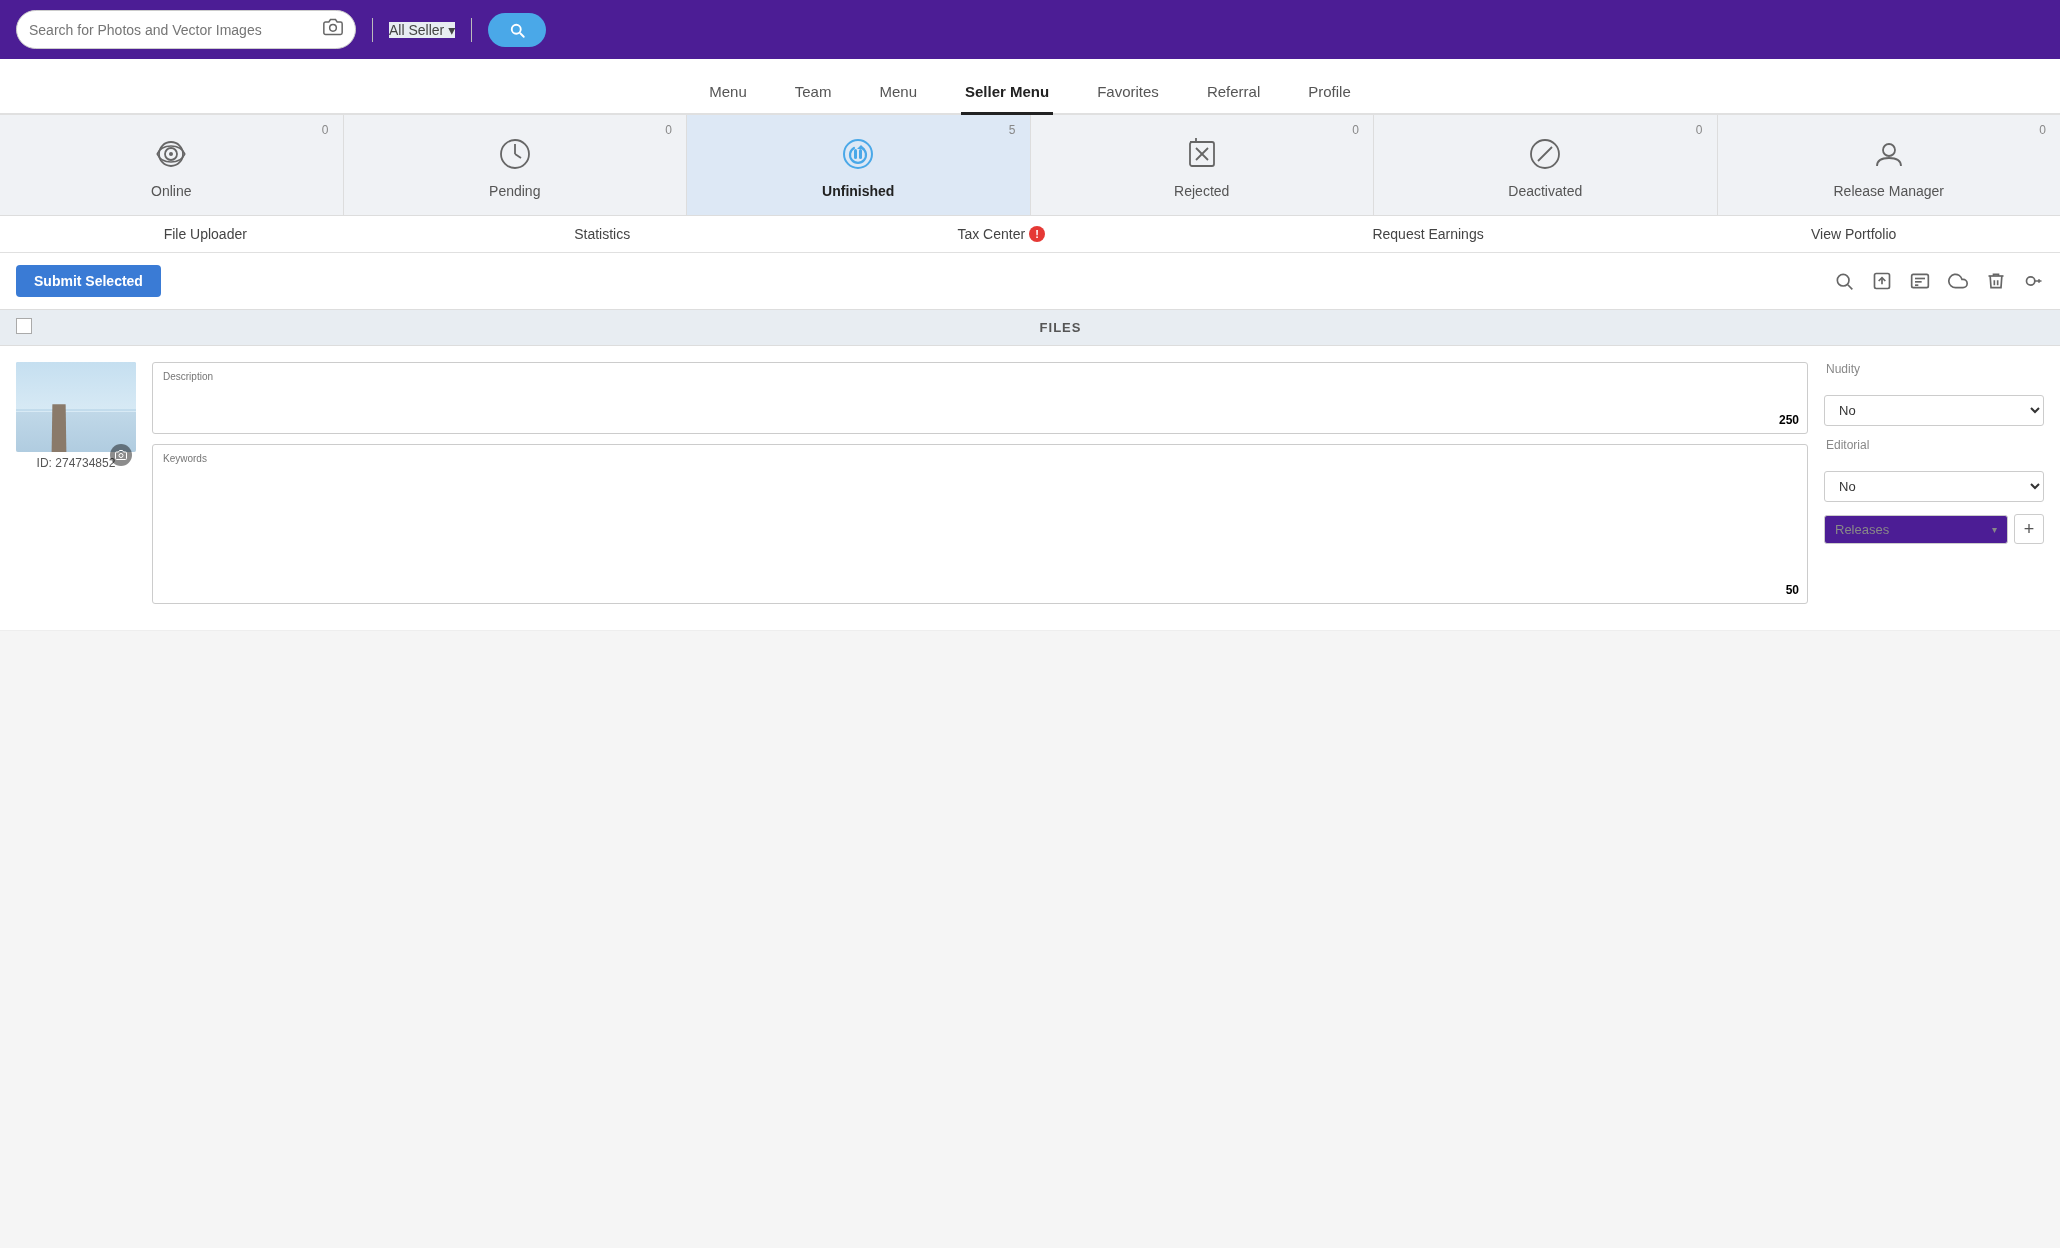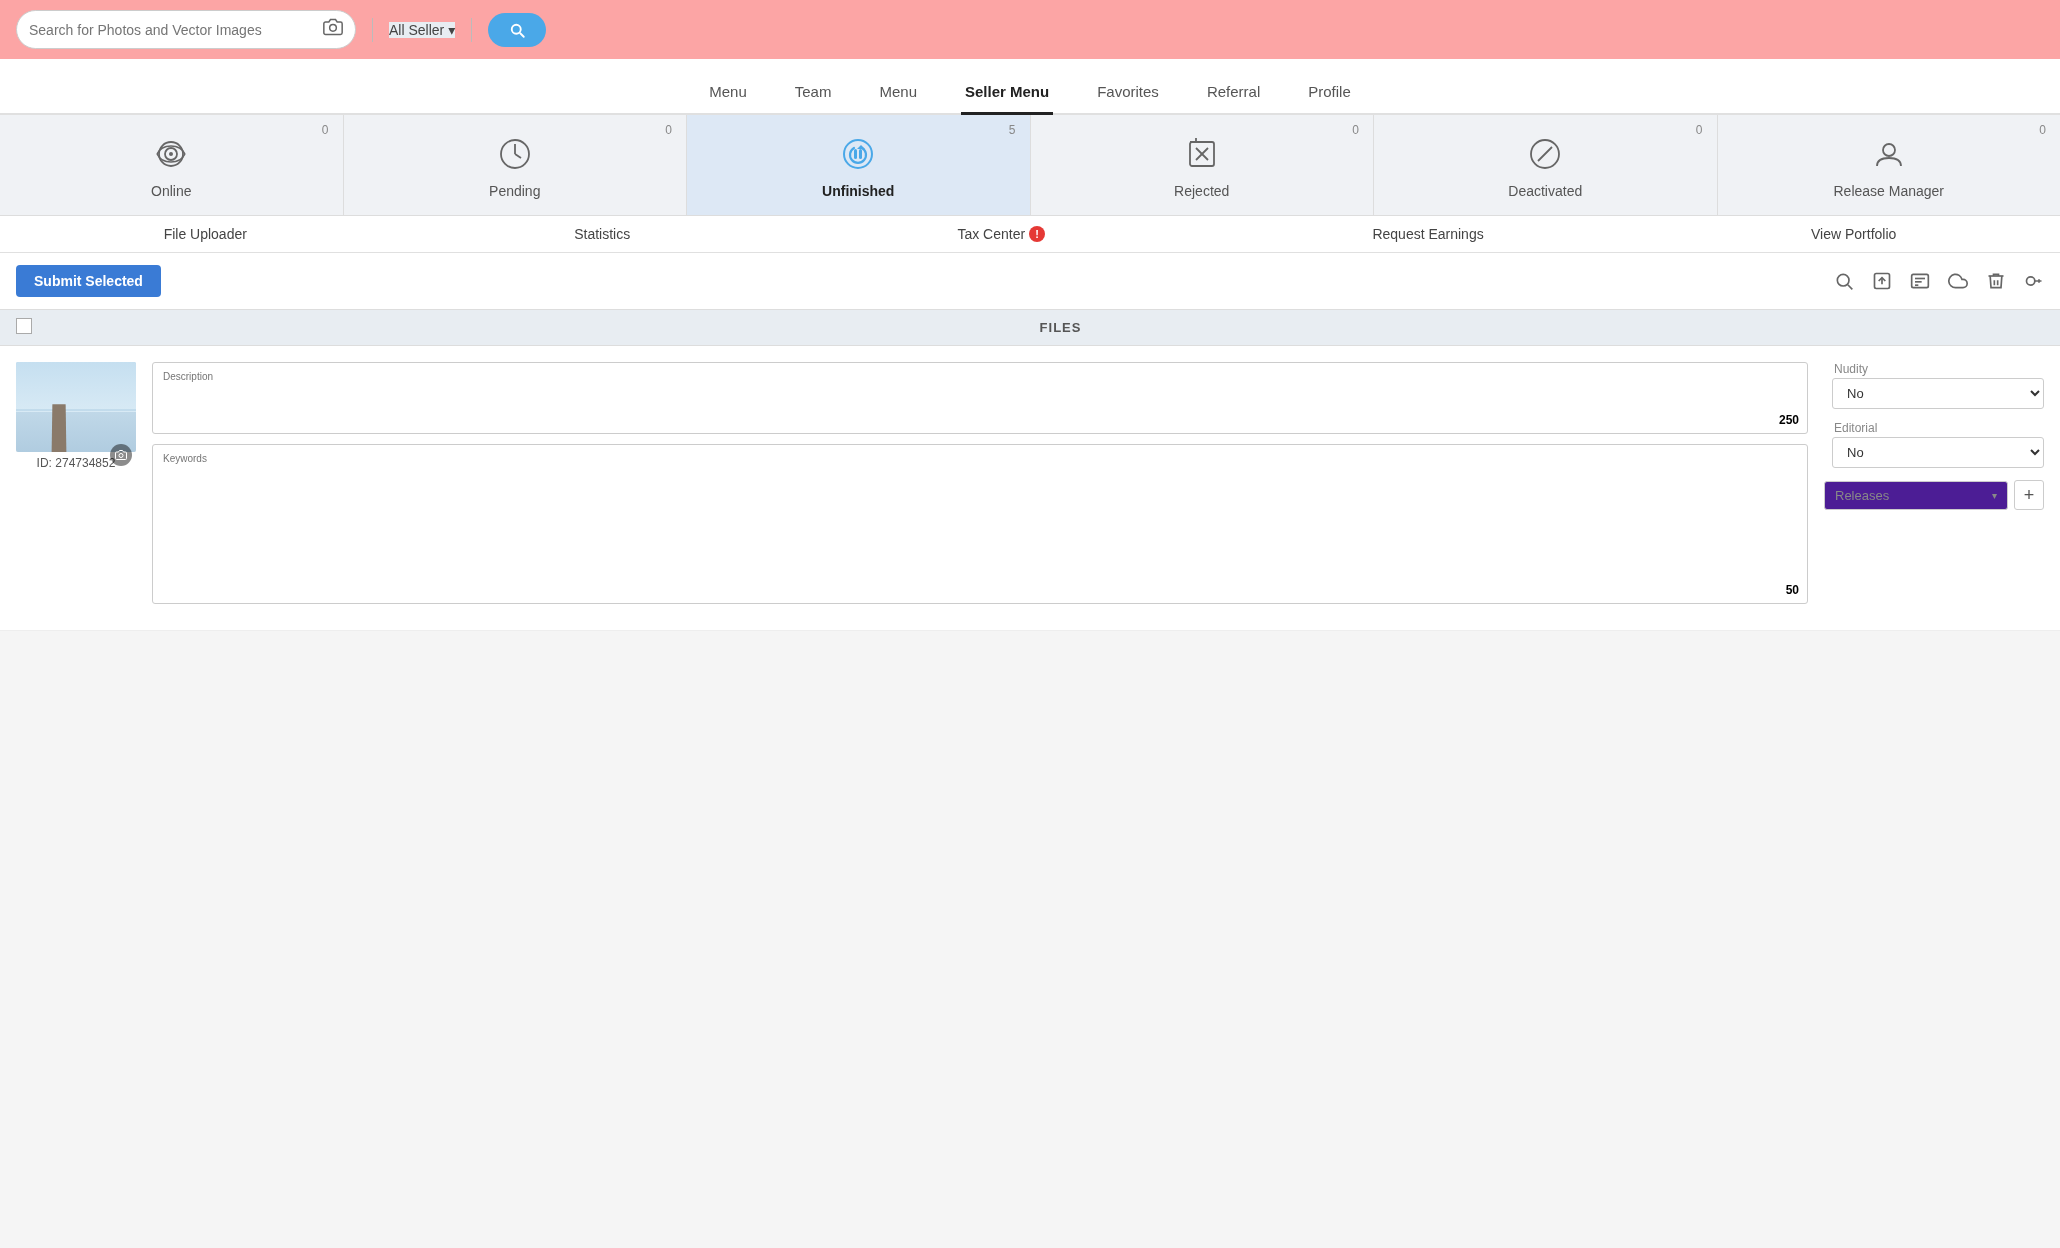--- a/index.html
+++ b/index.html
@@ -1,20 +1,20 @@
 <!DOCTYPE html>
 <html><head>
   <meta charset="utf-8">
   <style>
     * { box-sizing: border-box; margin: 0; padding: 0; }
     body { font-family: Arial, sans-serif; background: #f5f5f5; color: #333; font-size: 14px; }
 
     
     .search-bar {
-      background: #fca5a5;
+      background: #4c1d95;
       padding: 10px 16px;
       display: flex;
       align-items: center;
       gap: 8px;
     }
     .search-input-wrap {
       display: flex;
       align-items: center;
       background: #fff;
       border: 1px solid #ccc;
@@ -324,22 +324,21 @@
     .file-right-controls {
       width: 220px;
       min-width: 220px;
       display: flex;
       flex-direction: column;
       gap: 12px;
     }
     .select-group {
       display: flex;
       flex-direction: column;
-      gap: 2px;
-      margin-left: 8px;
+      gap: 19px;
     }
     .select-group label {
       font-size: 12px;
       color: #888;
       padding-left: 2px;
     }
     .styled-select {
       border: 1px solid #ccc;
       border-radius: 3px;
       padding: 6px 10px;

